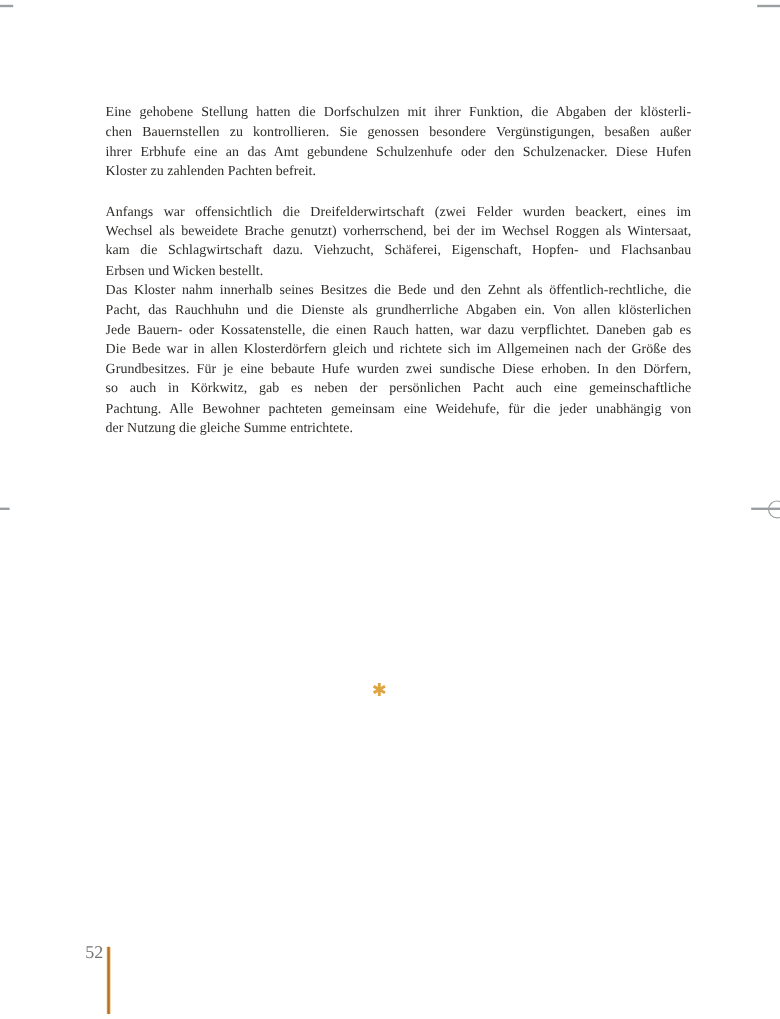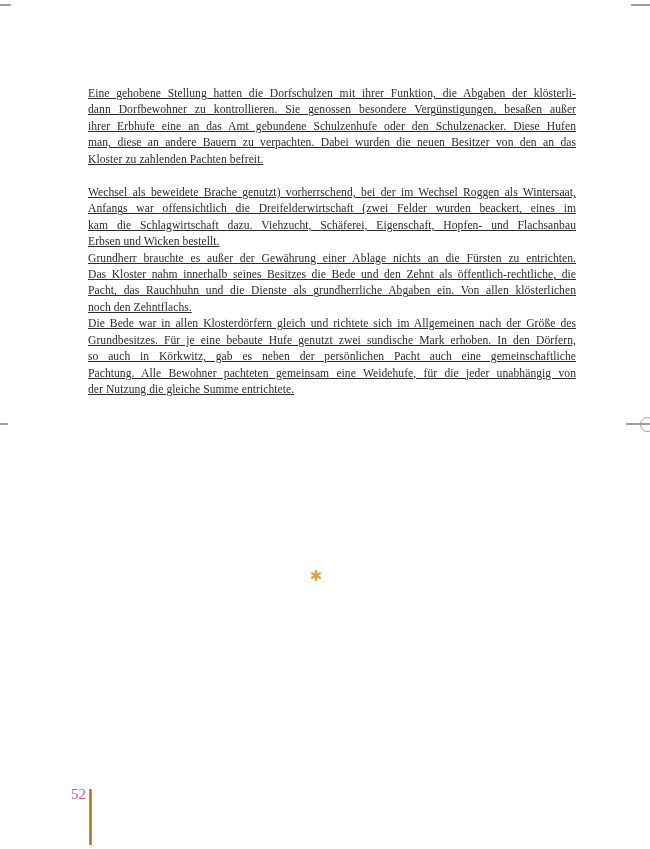--- a/index.html
+++ b/index.html
@@ -37,21 +37,21 @@
   
   .text-column {
     position: absolute;
     left: 88px;
     top: 86px;
     width: 488px;
     font-size: 11.6px;
     line-height: 16.4px;
     letter-spacing: 0.05px;
   }
-  .text-block { display: block; text-decoration: underline; }
+  .text-block { display: block; }
   .block-gap { height: 17px; }
   .line {
     text-align: justify;
     text-align-last: justify;
     white-space: normal;
     overflow: hidden;
   }
   .line.para-end {
     text-align-last: left;
   }
@@ -69,21 +69,21 @@
   }
 
   
   .page-number {
     position: absolute;
     left: 62px;
     top: 786px;
     width: 24px;
     text-align: right;
     font-size: 15px;
-    color: #ec4899;
+    color: #737373;
   }
   .footer-rule {
     position: absolute;
     left: 89px;
     top: 789px;
     width: 3px;
     height: 56px;
     background: linear-gradient(90deg, #dca253 0%, #b06f1e 50%, #dca253 100%);
   }
 </style>
@@ -92,37 +92,35 @@
 
 <div class="crop-mark crop-top-left"></div>
 <div class="crop-mark crop-top-right"></div>
 <div class="crop-mark crop-left-mid"></div>
 <div class="crop-mark reg-line"></div>
 <div class="reg-circle"></div>
 
 <div class="text-column">
   <section class="text-block">
       <div class="line">Eine gehobene Stellung hatten die Dorfschulzen mit ihrer Funktion, die Abgaben der klösterli-</div>
-      <div class="line">dann Dorfbewohner zu kontrollieren. Sie genossen besondere Vergünstigungen, besaßen außer</div>
+      <div class="line">chen Bauernstellen zu kontrollieren. Sie genossen besondere Vergünstigungen, besaßen außer</div>
       <div class="line">ihrer Erbhufe eine an das Amt gebundene Schulzenhufe oder den Schulzenacker. Diese Hufen</div>
-      <div class="line">man, diese an andere Bauern zu verpachten. Dabei wurden die neuen Besitzer von den an das</div>
       <div class="line para-end">Kloster zu zahlenden Pachten befreit.</div>
     </section>
   <div class="block-gap"></div>
   <section class="text-block">
+      <div class="line">Anfangs war offensichtlich die Dreifelderwirtschaft (zwei Felder wurden beackert, eines im</div>
       <div class="line">Wechsel als beweidete Brache genutzt) vorherrschend, bei der im Wechsel Roggen als Wintersaat,</div>
-      <div class="line">Anfangs war offensichtlich die Dreifelderwirtschaft (zwei Felder wurden beackert, eines im</div>
       <div class="line">kam die Schlagwirtschaft dazu. Viehzucht, Schäferei, Eigenschaft, Hopfen- und Flachsanbau</div>
       <div class="line para-end">Erbsen und Wicken bestellt.</div>
-      <div class="line">Grundherr brauchte es außer der Gewährung einer Ablage nichts an die Fürsten zu entrichten.</div>
       <div class="line">Das Kloster nahm innerhalb seines Besitzes die Bede und den Zehnt als öffentlich-rechtliche, die</div>
       <div class="line">Pacht, das Rauchhuhn und die Dienste als grundherrliche Abgaben ein. Von allen klösterlichen</div>
-      <div class="line para-end">noch den Zehntflachs.</div>
+      <div class="line">Jede Bauern- oder Kossatenstelle, die einen Rauch hatten, war dazu verpflichtet. Daneben gab es</div>
       <div class="line">Die Bede war in allen Klosterdörfern gleich und richtete sich im Allgemeinen nach der Größe des</div>
-      <div class="line">Grundbesitzes. Für je eine bebaute Hufe genutzt zwei sundische Mark erhoben. In den Dörfern,</div>
+      <div class="line">Grundbesitzes. Für je eine bebaute Hufe wurden zwei sundische Diese erhoben. In den Dörfern,</div>
       <div class="line">so auch in Körkwitz, gab es neben der persönlichen Pacht auch eine gemeinschaftliche</div>
       <div class="line">Pachtung. Alle Bewohner pachteten gemeinsam eine Weidehufe, für die jeder unabhängig von</div>
       <div class="line para-end">der Nutzung die gleiche Summe entrichtete.</div>
     </section>
 </div>
 
 <div class="ornament">✱</div>
 
 <div class="page-number">52</div>
 <div class="footer-rule"></div>

